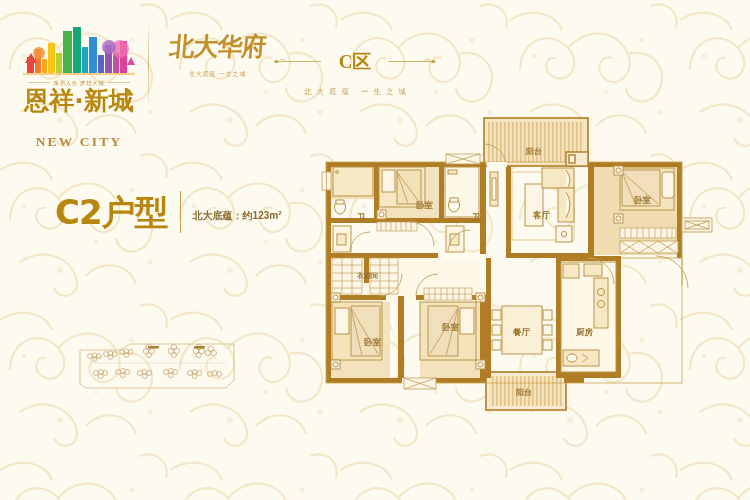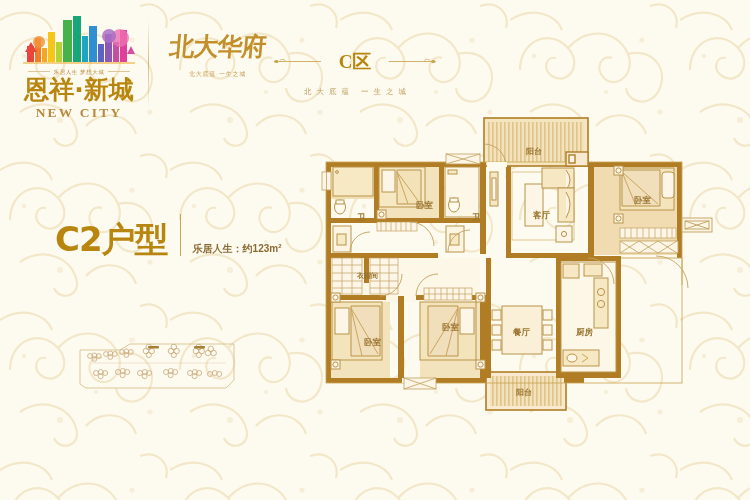--- a/index.html
+++ b/index.html
@@ -15,33 +15,33 @@
     position:absolute; inset:0; z-index:0;
     background-color:#fdfaef;
   }
   #bg-pattern svg{ width:100%; height:100%; display:block; }
 
   
   #header{
     position:absolute; left:0; top:0; width:750px; height:125px; z-index:5;
   }
   
-  #logo-block{ position:absolute; left:18px; top:12px; width:122px; height:105px; text-align:center; }
+  #logo-block{ position:absolute; left:18px; top:23px; width:122px; height:105px; text-align:center; }
   #skyline{ width:112px; height:52px; margin:0 auto; display:block; }
   #logo-tagline{
     font-size:5.5px; color:#b9893f; letter-spacing:.6px; margin-top:2px;
     white-space:nowrap;
   }
   #logo-cn{
     font-size:25px; font-weight:bold; color:#b8860f; line-height:1.05; margin-top:1px;
     letter-spacing:0px; white-space:nowrap;
     font-family:"DejaVu Sans","Liberation Sans",sans-serif;
   }
   #logo-en{
-    font-size:13.5px; color:#b9893f; letter-spacing:2.2px; margin-top:2px;
+    font-size:13.5px; color:#b9893f; letter-spacing:2.2px; margin-top:20px;
     font-family:"Liberation Serif",serif; font-weight:bold;
   }
   #logo-divider{
     position:absolute; left:148px; top:20px; width:1px; height:88px;
     background:linear-gradient(to bottom,rgba(200,170,110,0),rgba(200,170,110,.85),rgba(200,170,110,0));
   }
 
   
   #brand-block{ position:absolute; left:165px; top:30px; width:105px; text-align:center; }
   #brand-cn{
@@ -60,21 +60,21 @@
   #district-name{
     font-size:19px; color:#b8860f; font-family:"Liberation Serif",serif; font-weight:bold;
     letter-spacing:0px; white-space:nowrap; line-height:1;
   }
   #district-sub{
     font-size:7.5px; color:#c2a361; letter-spacing:5px; margin-top:16px; white-space:nowrap;
     padding-left:5px;
   }
 
   
-  #title-block{ position:absolute; left:55px; top:213px; z-index:5; display:flex; align-items:flex-end; }
+  #title-block{ position:absolute; left:55px; top:190px; z-index:5; display:flex; align-items:center; }
   #unit-type{
     font-size:34px; font-weight:bold; color:#b8860f; line-height:1;
     font-family:"DejaVu Sans","Liberation Sans",sans-serif; white-space:nowrap;
     letter-spacing:-1px;
   }
   #title-sep{ width:1px; height:42px; background:#c9a34f; margin:1px 12px 0 12px; }
   #title-right{ padding-top:1px; }
   #room-config{
     font-size:16.5px; font-weight:bold; color:#9c6b1f; white-space:nowrap; line-height:1.1;
     font-family:"DejaVu Sans","Liberation Sans",sans-serif;
@@ -184,21 +184,21 @@
     </div>
     <div id="district-sub">北大底蕴 一生之城</div>
   </div>
 </div>
 
 <div id="title-block">
   <div id="unit-type">C2户型</div>
   <div id="title-sep"></div>
   <div id="title-right">
     <div id="area-text">
-      <span>乐居人生：</span><span>约123m</span><sup>2</sup>
+      <span>北大底蕴：</span><span>约123m</span><sup>2</sup>
     </div>
   </div>
 </div>
 
 <div id="landscape">
   <svg viewBox="0 0 160 72" xmlns="http://www.w3.org/2000/svg">
     <path d="M2,32 L2,66 L8,70 L148,70 L156,62 L156,26 L52,26 L42,32 Z" fill="none" stroke="#dcc79a" stroke-width="1"></path>
     <g fill="none" stroke="#c9a878" stroke-width=".8">
 
       <g transform="translate(12,38)">

